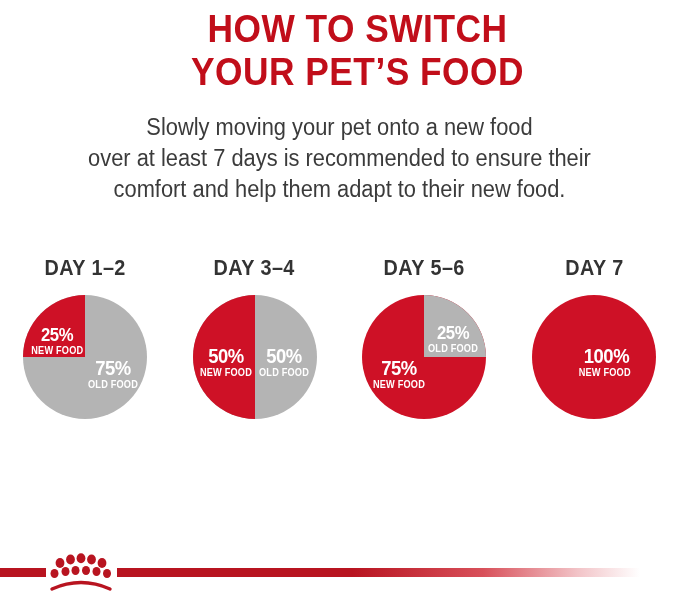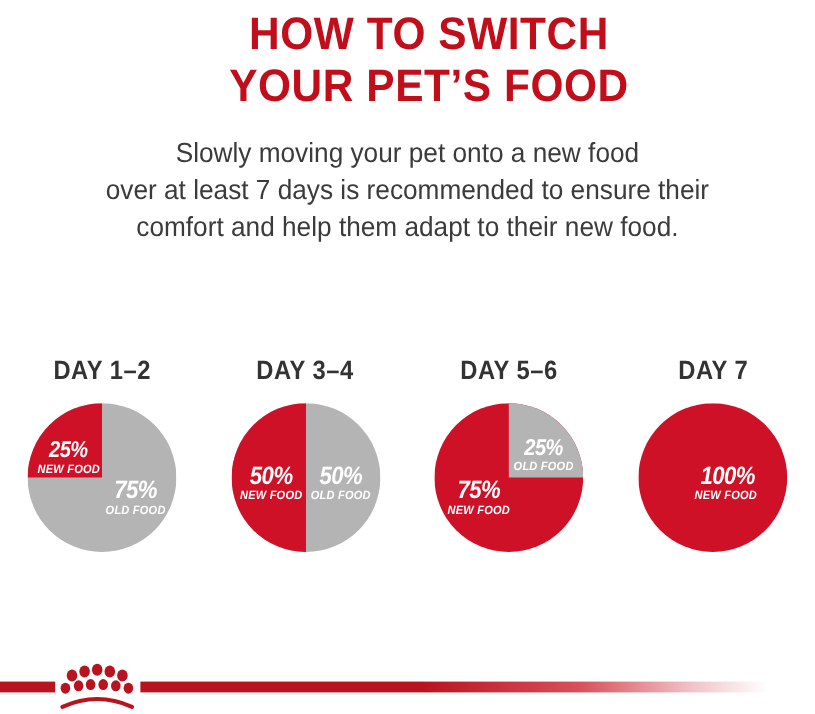--- a/index.html
+++ b/index.html
@@ -56,21 +56,20 @@
     width: 679px;
     display: flex;
     justify-content: space-around;
     align-items: flex-start;
   }
   .pie-cell {
     width: 160px;
     display: flex;
     flex-direction: column;
     align-items: center;
-    margin-top: 41px;
   }
   .day-label {
     color: #333333;
     font-weight: bold;
     font-size: 22px;
     letter-spacing: 0.5px;
     transform: scaleX(0.9);
     transform-origin: center center;
     white-space: nowrap;
     margin-bottom: 14px;
@@ -86,21 +85,20 @@
     height: 124px;
   }
 
   
   .slice-label {
     position: absolute;
     text-align: center;
     color: #ffffff;
     line-height: 1;
     pointer-events: none;
-    font-style: italic;
   }
   .slice-pct {
     display: block;
     font-weight: bold;
     font-size: 19px;
     letter-spacing: -0.5px;
     transform: scaleX(0.88);
   }
   .slice-sub {
     display: block;

